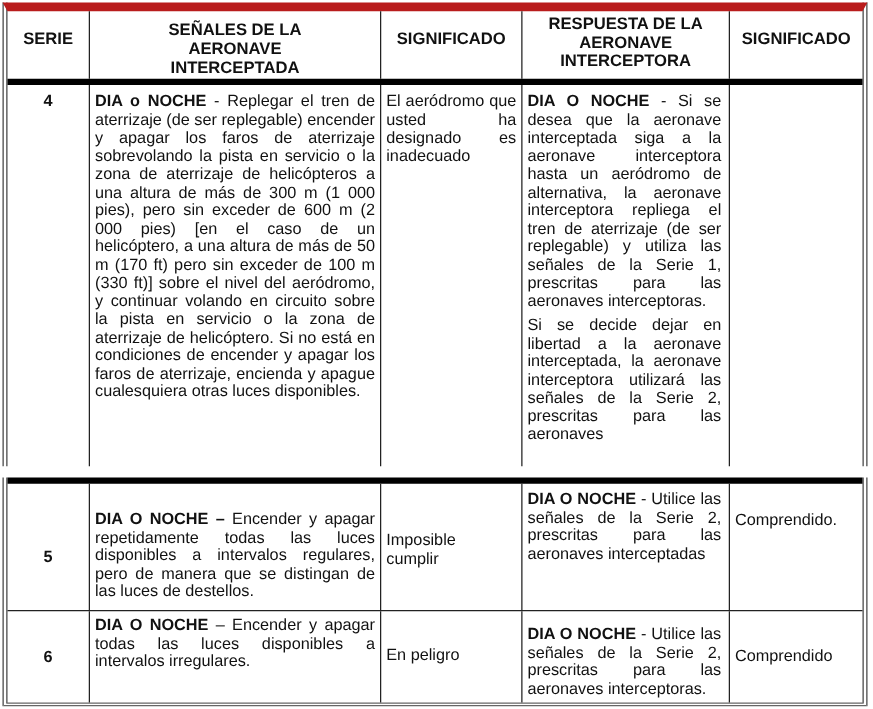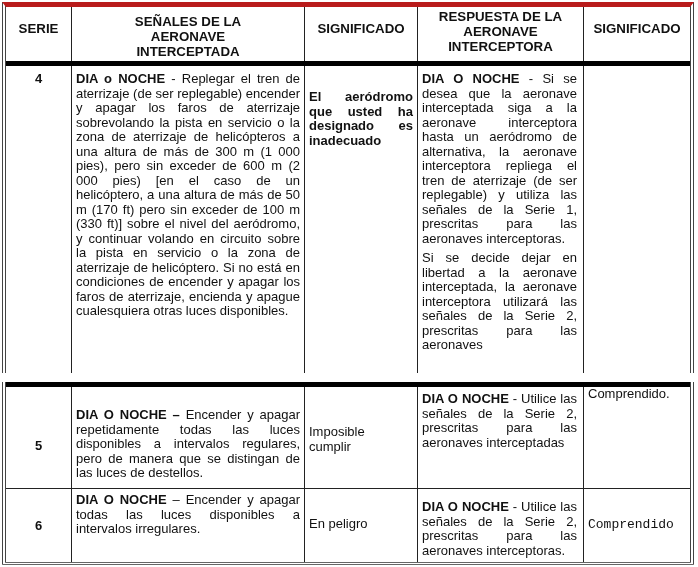--- a/index.html
+++ b/index.html
@@ -1,20 +1,20 @@
 <!DOCTYPE html>
 <html><head>
 <meta charset="utf-8">
 <style>
   html, body { margin: 0; padding: 0; background: #ffffff; }
   body { width: 698px; height: 567px; position: relative; overflow: hidden;
          font-family: "Liberation Sans", sans-serif; color: #111; }
   .tbl { position: absolute; left: 2px; width: 692px; box-sizing: border-box;
          border-left: 4px double #444; border-right: 4px double #444; }
-  .tbl1 { top: 2px; height: 371px; border-top: 5px solid #b91c1c; }
+  .tbl1 { top: 2px; height: 371px; border-top: 7px solid #b91c1c; }
   .tbl2 { top: 382px; height: 183px; border-bottom: 3px double #666; }
   .row { position: absolute; left: 0; right: 0; display: block; }
   .cell { position: absolute; top: 0; bottom: 0; box-sizing: border-box;
           padding: 0 4px; font-size: 13px; line-height: 14.5px; }
   .divider { border-right: 1px solid #222; }
   .c1 { left: 0; width: 66px; }
   .c2 { left: 66px; width: 233px; }
   .c3 { left: 299px; width: 113px; }
   .c4 { left: 412px; width: 166px; }
   .c5 { left: 578px; width: 106px; }
@@ -48,21 +48,21 @@
       </div>
     <div class="cell c5 hdr">
         <div class="hdr-inner" style="top:14px; transform:none;">SIGNIFICADO</div>
       </div>
   </div>
   <div class="thickline" style="top:54px;"></div>
 
   <div class="row" style="top:59px; bottom:0;">
     <div class="cell c1 divider num" style="padding-top:6px;">4</div>
     <div class="cell c2 divider just" style="padding-top:6px;"><b>DIA o NOCHE</b><span> - Replegar el tren de aterrizaje (de ser replegable) encender y apagar los faros de aterrizaje sobrevolando la pista en servicio o la zona de aterrizaje de helicópteros  a una altura de más de 300 m (1 000 pies), pero sin exceder de 600 m (2 000 pies) [en el caso de un helicóptero, a una altura de más de 50 m (170 ft) pero sin exceder de 100 m (330 ft)] sobre el nivel del aeródromo, y continuar volando en circuito sobre la pista en servicio o la zona de aterrizaje de helicóptero.  Si no está en condiciones de encender y apagar los faros de aterrizaje, encienda y apague cualesquiera otras luces disponibles.</span></div>
-    <div class="cell c3 divider just" style="padding-top:24px;font-weight:bold;">El aeródromo que usted ha designado es inadecuado</div>
+    <div class="cell c3 divider just" style="padding-top:6px;">El aeródromo que usted ha designado es inadecuado</div>
     <div class="cell c4 divider just" style="padding-top:6px; padding-right:6px;">
       <p class="p"><b>DIA O NOCHE</b><span> - Si se desea que la aeronave interceptada siga a la aeronave interceptora hasta un aeródromo de alternativa, la aeronave interceptora repliega el tren de aterrizaje (de ser replegable) y utiliza las señales de la Serie 1, prescritas para las aeronaves interceptoras.</span></p>
       <div class="gap"></div>
       <p class="p">Si se decide dejar en libertad a la aeronave interceptada, la aeronave interceptora utilizará las señales de la Serie 2, prescritas para las aeronaves</p>
     </div>
     <div class="cell c5" style="padding-top:6px;">
     </div>
   </div>
 </div>
 
@@ -77,34 +77,34 @@
         <div style="padding-top:21px;"><b>DIA O NOCHE –</b><span> Encender y apagar repetidamente todas las luces disponibles a intervalos regulares, pero de manera que se distingan de las luces de destellos.</span></div>
       </div>
     <div class="cell c3 divider">
         <div style="padding-top:38px; width:70px;">Imposible cumplir</div>
       </div>
     <div class="cell c4 divider just" style="padding-right:6px;">
       <div class="gap"></div>
       <p class="p"><b>DIA O NOCHE</b><span> - Utilice las señales de la Serie 2, prescritas para las aeronaves interceptadas</span></p>
     </div>
     <div class="cell c5">
-        <div style="">Comprendido.</div>
+        <div style="padding-top:22px;">Comprendido.</div>
       </div>
   </div>
 
   <div class="row" style="top:107px; bottom:0;">
     <div class="cell c1 divider num">
         <div class="vcenter" style="top:50%;">6</div>
       </div>
     <div class="cell c2 divider just">
         <div style="padding-top:4px;"><b>DIA O NOCHE</b><span> – Encender y apagar todas las luces disponibles a intervalos irregulares.</span></div>
       </div>
     <div class="cell c3 divider">
         <div class="vcenter" style="top:48%;">En peligro</div>
       </div>
     <div class="cell c4 divider just" style="padding-right:6px;">
         <div style="padding-top:11px;"><b>DIA O NOCHE</b><span> - Utilice las señales de la Serie 2, prescritas para las aeronaves interceptoras.</span></div>
       </div>
     <div class="cell c5">
-        <div class="vcenter" style="top:49%;font-family:Liberation Mono, monospace;">Comprendido</div>
+        <div class="vcenter" style="top:49%;">Comprendido</div>
       </div>
   </div>
 </div>
 
 </body></html>

